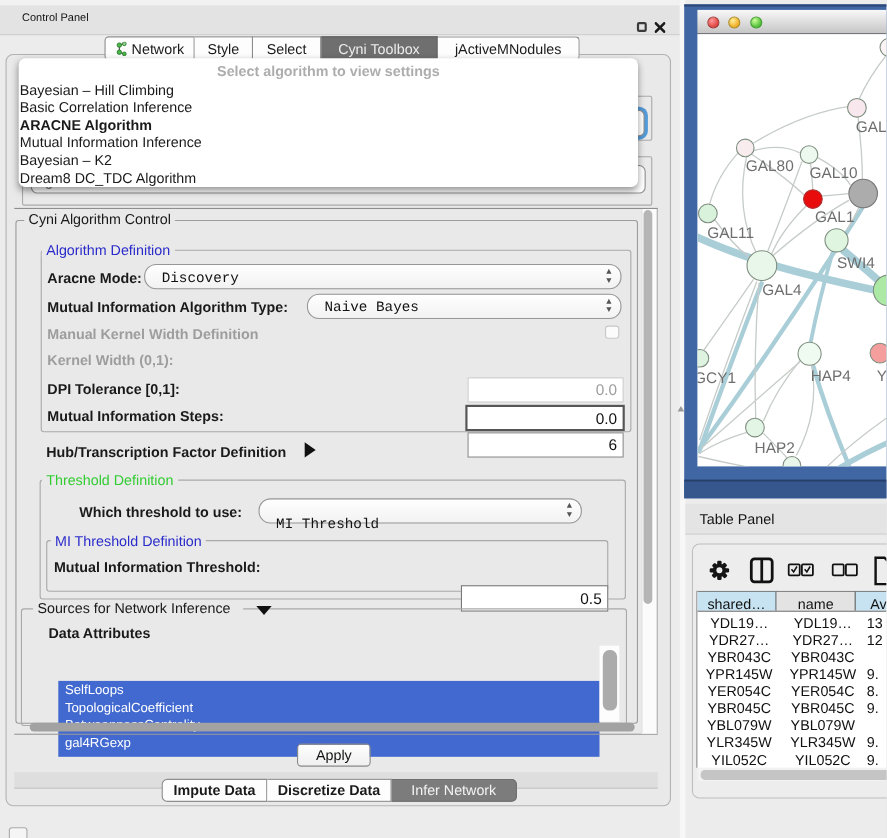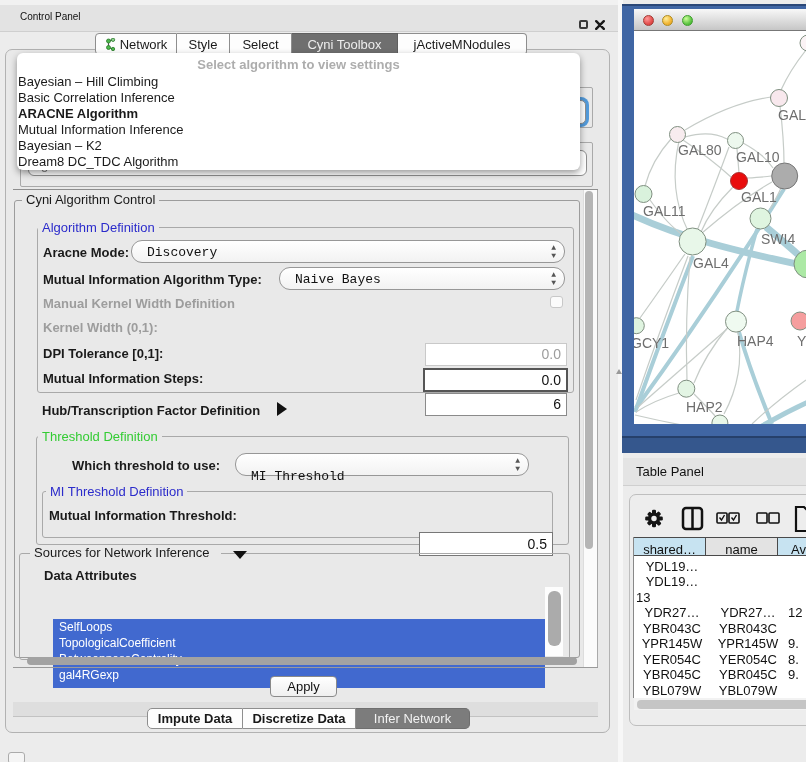--- a/index.html
+++ b/index.html
@@ -247,21 +247,21 @@
   </g>
 </svg>
 
 <div class="abs" style="left:633px;top:537px;width:173px;height:161px;background:#fff;border-left:1px solid #888;font-size:13px;color:#111;overflow:hidden;">
   <div style="display:flex;height:19px;border-top:1.5px solid #4A4A4A;border-bottom:1.5px solid #4A4A4A;text-align:center;line-height:23px;">
     <div style="width:76px;background:#C7E3F1;border-right:1.5px solid #4A4A4A;">shared…</div>
     <div style="width:76px;background:#E3E3E3;border-right:1.5px solid #4A4A4A;">name</div>
     <div style="flex:1;background:#C7E3F1;text-align:left;padding-left:13px;">Av</div>
   </div>
   <div style="line-height:15.5px;margin-top:2.5px;">
-    <div style="display:flex;flex-direction:column;">
+    <div style="display:flex;">
         <div style="width:76px;text-align:center;">YDL19…</div>
         <div style="width:76px;text-align:center;">YDL19…</div>
         <div style="padding-left:2px;">13</div>
       </div>
     <div style="display:flex;">
         <div style="width:76px;text-align:center;">YDR27…</div>
         <div style="width:76px;text-align:center;">YDR27…</div>
         <div style="padding-left:2px;">12</div>
       </div>
     <div style="display:flex;align-items:center;">

